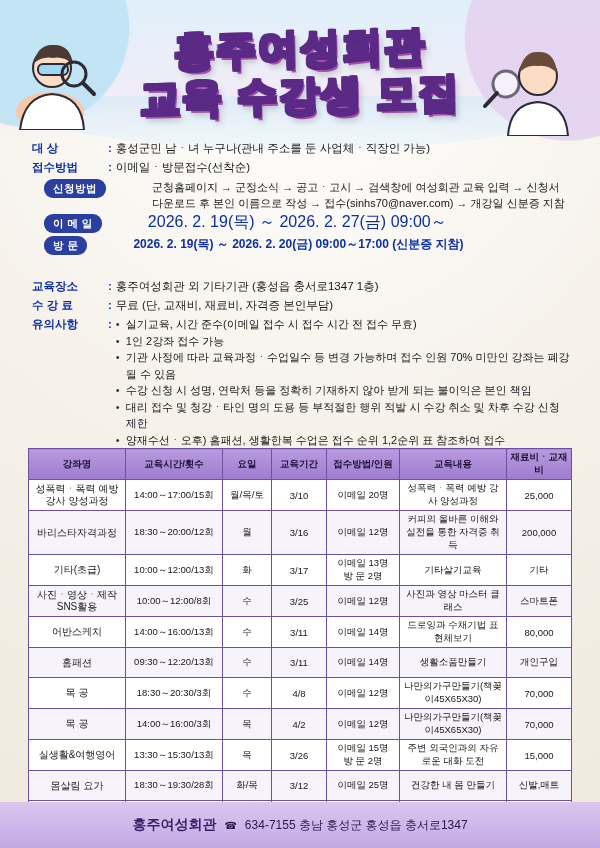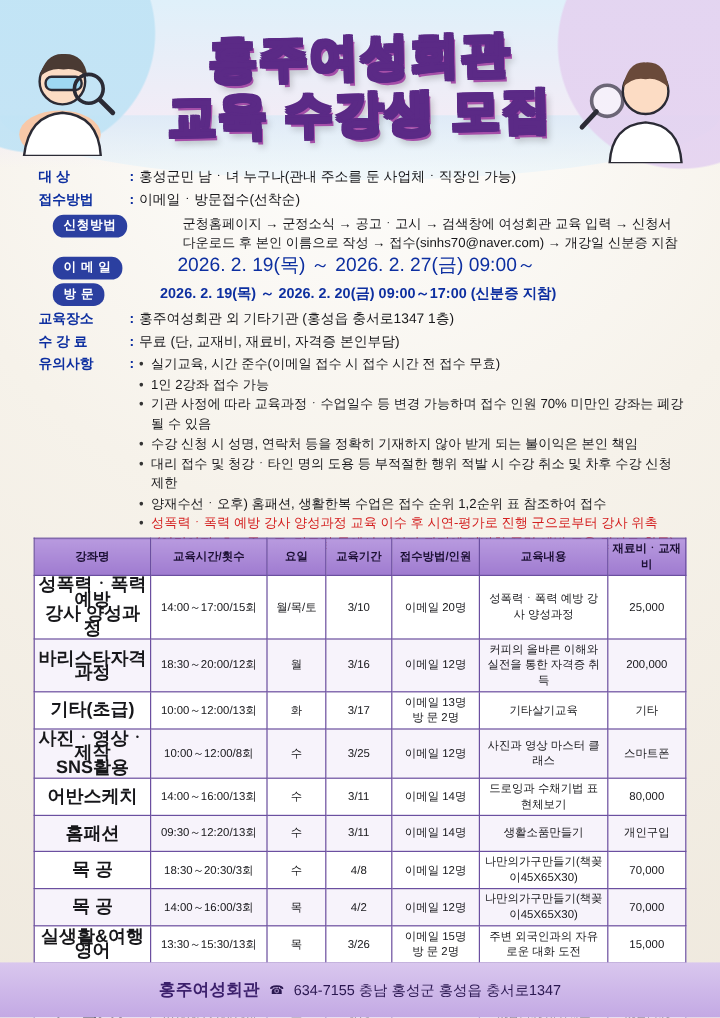--- a/index.html
+++ b/index.html
@@ -80,21 +80,21 @@
   
   .tbl-wrap{position:absolute;left:28px;right:28px;top:448px;}
   table{border-collapse:collapse;width:100%;font-size:9.5px;}
   th,td{border:1px solid #6b4fa0;padding:2px 3px;text-align:center;vertical-align:middle;}
   thead th{
     background:linear-gradient(180deg,#b89adf 0%, #9f7bd0 100%);
     color:#1b0f33;font-weight:bold;font-size:9.5px;height:18px;
   }
   tbody td{height:25px;background:#ffffff;}
   tbody tr:nth-child(even) td{background:#f7f3fb;}
-  .c-name{font-weight:bold;font-size:15px;line-height:12px;}
+  .c-name{font-weight:normal;font-size:10px;line-height:12px;}
   .c-desc{font-size:9.5px;margin-top:19px;}
   .c-num{font-size:9.5px;}
 
   
   .footer{position:absolute;left:0;right:0;bottom:0;height:46px;
     background:linear-gradient(180deg,#d9c7ee 0%, #c3a9e4 100%);
     display:flex;align-items:center;justify-content:center;gap:8px;}
   .f-name{font-size:14px;font-weight:bold;color:#3b1f6b;}
   .f-info{font-size:12px;color:#2a1750;}
   .f-ico{font-size:10px;color:#2a1750;}
@@ -154,21 +154,21 @@
     <div class="sub-line indent">
       <span class="pill">이 메 일</span>
       <span class="txt blue" style="font-weight:normal;font-size:16px;">2026. 2. 19(목) ～ 2026. 2. 27(금) 09:00～</span>
     </div>
 
     <div class="sub-line indent">
       <span class="pill">방     문</span>
       <span class="txt blue" style="font-weight:bold;font-size:12px;">2026. 2. 19(목) ～ 2026. 2. 20(금) 09:00～17:00  (신분증 지참)</span>
     </div>
 
-    <div class="row" style="margin-top:3px;">
+    <div class="row" style="margin-top:23px;">
       <span class="lbl lbl-wide">교육장소</span>
       <span class="colon">:</span>
       <span class="val">홍주여성회관 외 기타기관 (홍성읍 충서로1347 1층)</span>
     </div>
 
     <div class="row">
       <span class="lbl lbl-wide">수 강 료</span>
       <span class="colon">:</span>
       <span class="val">무료 (단, 교재비, 재료비, 자격증 본인부담)</span>
     </div>

